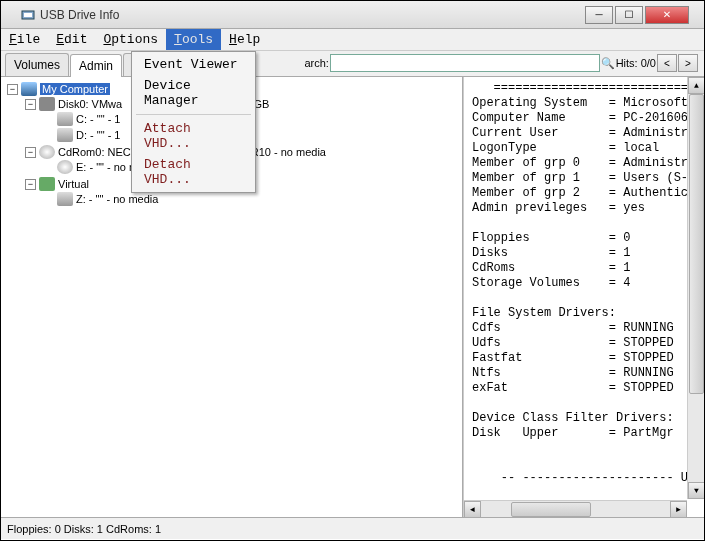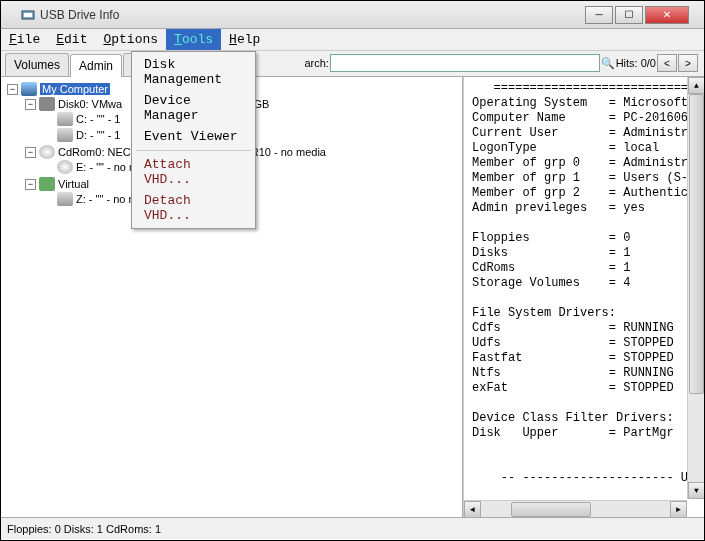--- a/index.html
+++ b/index.html
@@ -6,21 +6,21 @@
 body { font-family: Tahoma, sans-serif; font-size: 11px; background: #fff; overflow: hidden; width: 705px; height: 541px; border: 1px solid #000; }
 .titlebar { height: 28px; background: linear-gradient(#f0f0f0,#dcdcdc); border-bottom: 1px solid #aaa; display: flex; align-items: center; padding: 0 15px; }
 .titlebar-icon { width: 16px; height: 16px; margin: 0 4px; }
 .titlebar-text { flex: 1; font-size: 12px; color: #333; }
 .win-btns { display: flex; gap: 2px; }
 .win-btn { width: 28px; height: 18px; border: 1px solid #888; background: linear-gradient(#f8f8f8,#d8d8d8); display: flex; align-items: center; justify-content: center; font-size: 10px; }
 .win-btn.close { background: linear-gradient(#e88,#c33); color: #fff; width: 44px; }
 .menubar { height: 22px; background: #f0f0f0; border-bottom: 1px solid #ccc; display: flex; font-family: "Courier New", monospace; font-size: 13px; position: relative; }
 .menu-item { padding: 3px 8px; cursor: default; }
 .menu-item u { text-decoration: underline; }
-.menu-item.open { background: #316ac5; color: #5eead4; }
+.menu-item.open { background: #316ac5; color: #e5e5e5; }
 .dropdown { position: absolute; top: 22px; left: 130px; background: #f4f4f4; border: 1px solid #999; box-shadow: 2px 2px 3px rgba(0,0,0,.3); z-index: 100; width: 125px; padding: 2px; font-family: "Courier New", monospace; font-size: 13px; }
 .dropdown-item { padding: 3px 10px; cursor: default; }
 .dropdown-item.disabled { color: #7f1d1d; }
 .dropdown-sep { height: 1px; background: #ccc; margin: 3px 2px; }
 .tabbar { height: 26px; background: #f0f0f0; display: flex; align-items: flex-end; padding-left: 4px; border-bottom: 1px solid #aaa; position: relative; }
 .tab { padding: 4px 8px; border: 1px solid #aaa; border-bottom: none; background: #e8e8e8; border-radius: 3px 3px 0 0; margin-right: 1px; font-size: 12px; }
 .tab.active { background: #fff; position: relative; top: 1px; }
 .tab-right { position: absolute; right: 6px; top: 3px; display: flex; align-items: center; gap: 1px; }
 .search-input { width: 270px; height: 18px; border: 1px solid #7a9; background: #fff; padding: 0 3px; font-size: 11px; }
 .hits { font-size: 11px; }
@@ -68,23 +68,22 @@
 </div>
 
 <div class="menubar">
   <div class="menu-item"><u>F</u><span></span>ile</div>
   <div class="menu-item"><u>E</u>dit</div>
   <div class="menu-item"><u>O</u>ptions</div>
   <div class="menu-item open"><u>T</u>ools</div>
   <div class="menu-item"><u>H</u>elp</div>
 
   <div class="dropdown">
-    <div class="dropdown-item">Disk Management</div>
+    <div class="dropdown-item">Event Viewer</div>
     <div class="dropdown-item">Device Manager</div>
-    <div class="dropdown-item">Event Viewer</div>
     <div class="dropdown-sep"></div>
     <div class="dropdown-item disabled">Attach VHD...</div>
     <div class="dropdown-item disabled">Detach VHD...</div>
   </div>
 </div>
 
 <div class="tabbar">
   <div class="tab">Volumes</div>
   <div class="tab active">Admin</div>
   <div class="tab">BusT</div>

